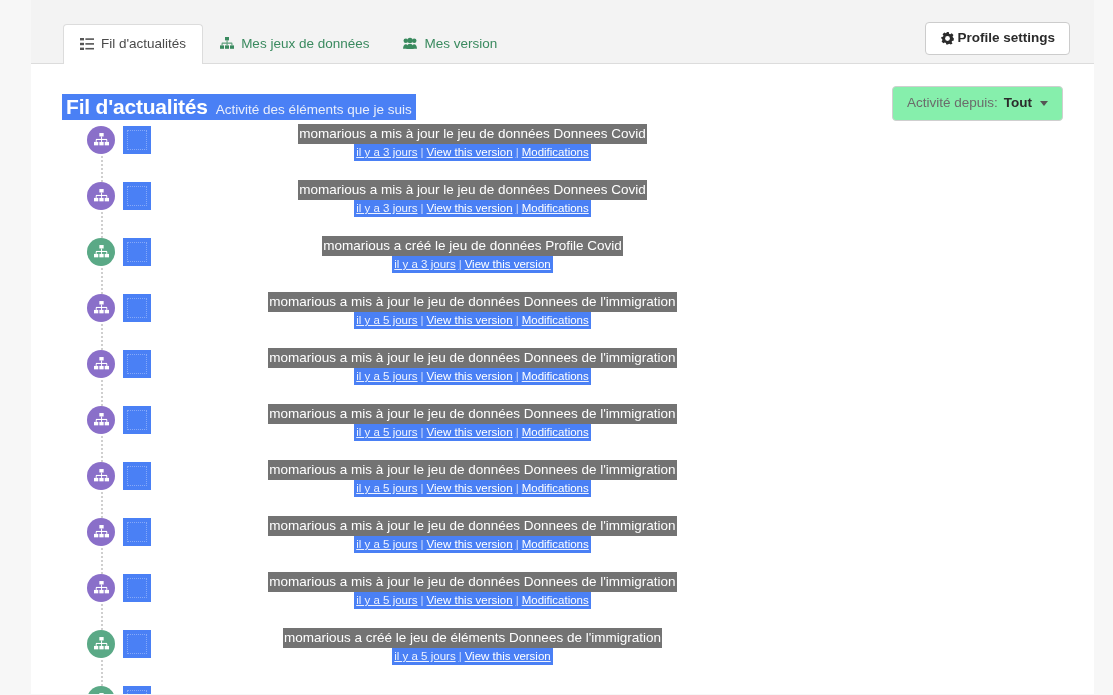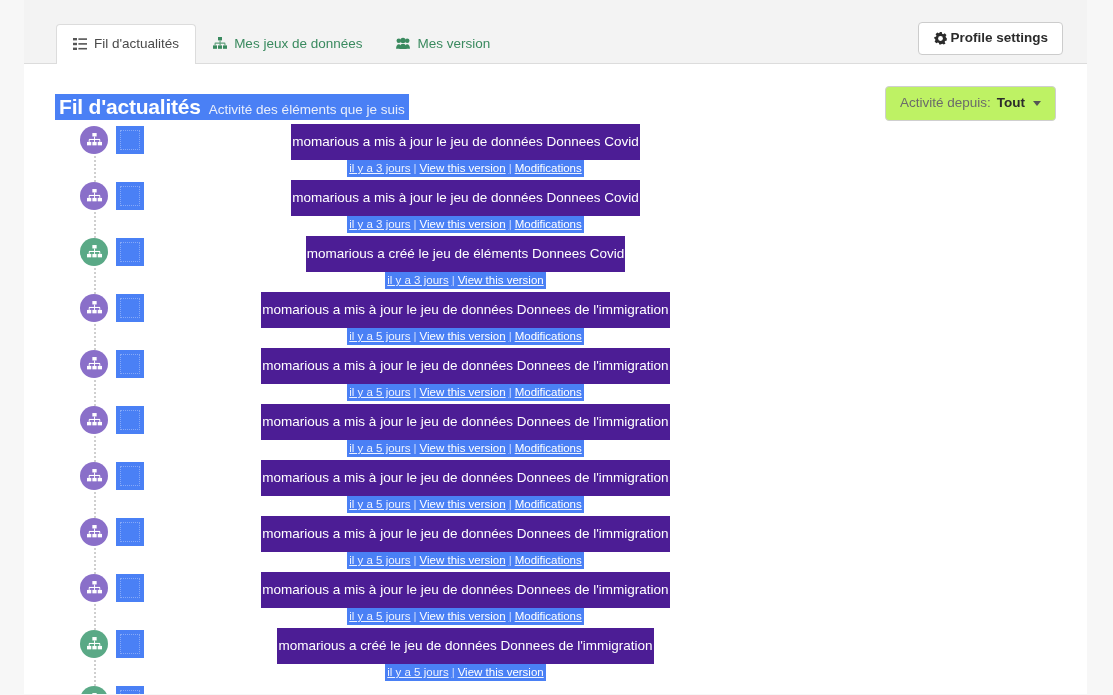--- a/index.html
+++ b/index.html
@@ -18,21 +18,21 @@
 
   .page-wrap {
     position: relative;
     width: 1113px;
     height: 695px;
   }
 
   
   .module-card {
     position: absolute;
-    left: 24px;
+    left: 31px;
     top: 0;
     width: 1063px;
     height: 655px;
     background: #ffffff;
     box-sizing: border-box;
   }
 
   .nav-strip {
     position: relative;
     height: 64px;
@@ -138,21 +138,21 @@
 
   .filter-box {
     position: absolute;
     right: 31px;
     top: 22px;
     display: flex;
     align-items: center;
     gap: 6px;
     border: 1px solid #cfcfcf;
     border-radius: 4px;
-    background: #bef264;
+    background: #86efac;
     padding: 9px 14px;
     font-size: 13.5px;
     color: #6b6b6b;
     cursor: pointer;
     white-space: nowrap;
     line-height: 1.1;
   }
   .filter-box .f-val {
     color: #2b2b2b;
     font-weight: bold;
@@ -228,25 +228,25 @@
   .act-text-wrap {
     position: absolute;
     left: 120px;
     right: 300px;
     top: -2px;
     text-align: center;
   }
 
   .act-line {
     display: inline-block;
-    background: #4c1d95;
+    background: #737373;
     color: #ffffff;
     font-size: 13.5px;
     line-height: 20px;
-    padding: 8px 1px;
+    padding: 0 1px;
     white-space: nowrap;
   }
 
   .act-meta {
     display: inline-block;
     background: #4a80f5;
     color: #eef2fe;
     font-size: 11.5px;
     line-height: 17px;
     padding: 0 2px;
@@ -395,21 +395,21 @@
                 <rect x="11.5" y="6.3" width="0.9" height="2" fill="#ffffff"></rect>
                 <rect x="0" y="8.3" width="4" height="3.2" fill="#ffffff"></rect>
                 <rect x="5" y="8.3" width="4" height="3.2" fill="#ffffff"></rect>
                 <rect x="10" y="8.3" width="4" height="3.2" fill="#ffffff"></rect>
               </svg>
             </div>
             <div class="act-gravatar">
               <span class="brk"></span>
             </div>
             <div class="act-text-wrap">
-              <div><span class="act-line">momarious a créé le jeu de éléments Donnees Covid</span></div>
+              <div><span class="act-line">momarious a créé le jeu de données Profile Covid</span></div>
               <div><span class="act-meta"><span>il y a 3 jours</span><span class="sep">|</span><span class="lnk">View this version</span></span></div>
             </div>
           </li>
           <li class="act-item">
             <div class="act-avatar-circle kind-update">
               <svg width="15" height="14" viewBox="0 0 14 13">
                 <rect x="5" y="0" width="4" height="3.2" fill="#ffffff"></rect>
                 <rect x="6.6" y="3.2" width="0.9" height="2.4" fill="#ffffff"></rect>
                 <rect x="1.8" y="5.5" width="10.4" height="1" fill="#ffffff"></rect>
                 <rect x="1.6" y="6.3" width="0.9" height="2" fill="#ffffff"></rect>
@@ -549,21 +549,21 @@
                 <rect x="11.5" y="6.3" width="0.9" height="2" fill="#ffffff"></rect>
                 <rect x="0" y="8.3" width="4" height="3.2" fill="#ffffff"></rect>
                 <rect x="5" y="8.3" width="4" height="3.2" fill="#ffffff"></rect>
                 <rect x="10" y="8.3" width="4" height="3.2" fill="#ffffff"></rect>
               </svg>
             </div>
             <div class="act-gravatar">
               <span class="brk"></span>
             </div>
             <div class="act-text-wrap">
-              <div><span class="act-line">momarious a créé le jeu de données Donnees de l'immigration</span></div>
+              <div><span class="act-line">momarious a créé le jeu de éléments Donnees de l'immigration</span></div>
               <div><span class="act-meta"><span>il y a 5 jours</span><span class="sep">|</span><span class="lnk">View this version</span></span></div>
             </div>
           </li>
           <li class="act-item">
             <div class="act-avatar-circle kind-new">
               <svg width="15" height="14" viewBox="0 0 14 13">
                 <rect x="5" y="0" width="4" height="3.2" fill="#ffffff"></rect>
                 <rect x="6.6" y="3.2" width="0.9" height="2.4" fill="#ffffff"></rect>
                 <rect x="1.8" y="5.5" width="10.4" height="1" fill="#ffffff"></rect>
                 <rect x="1.6" y="6.3" width="0.9" height="2" fill="#ffffff"></rect>

